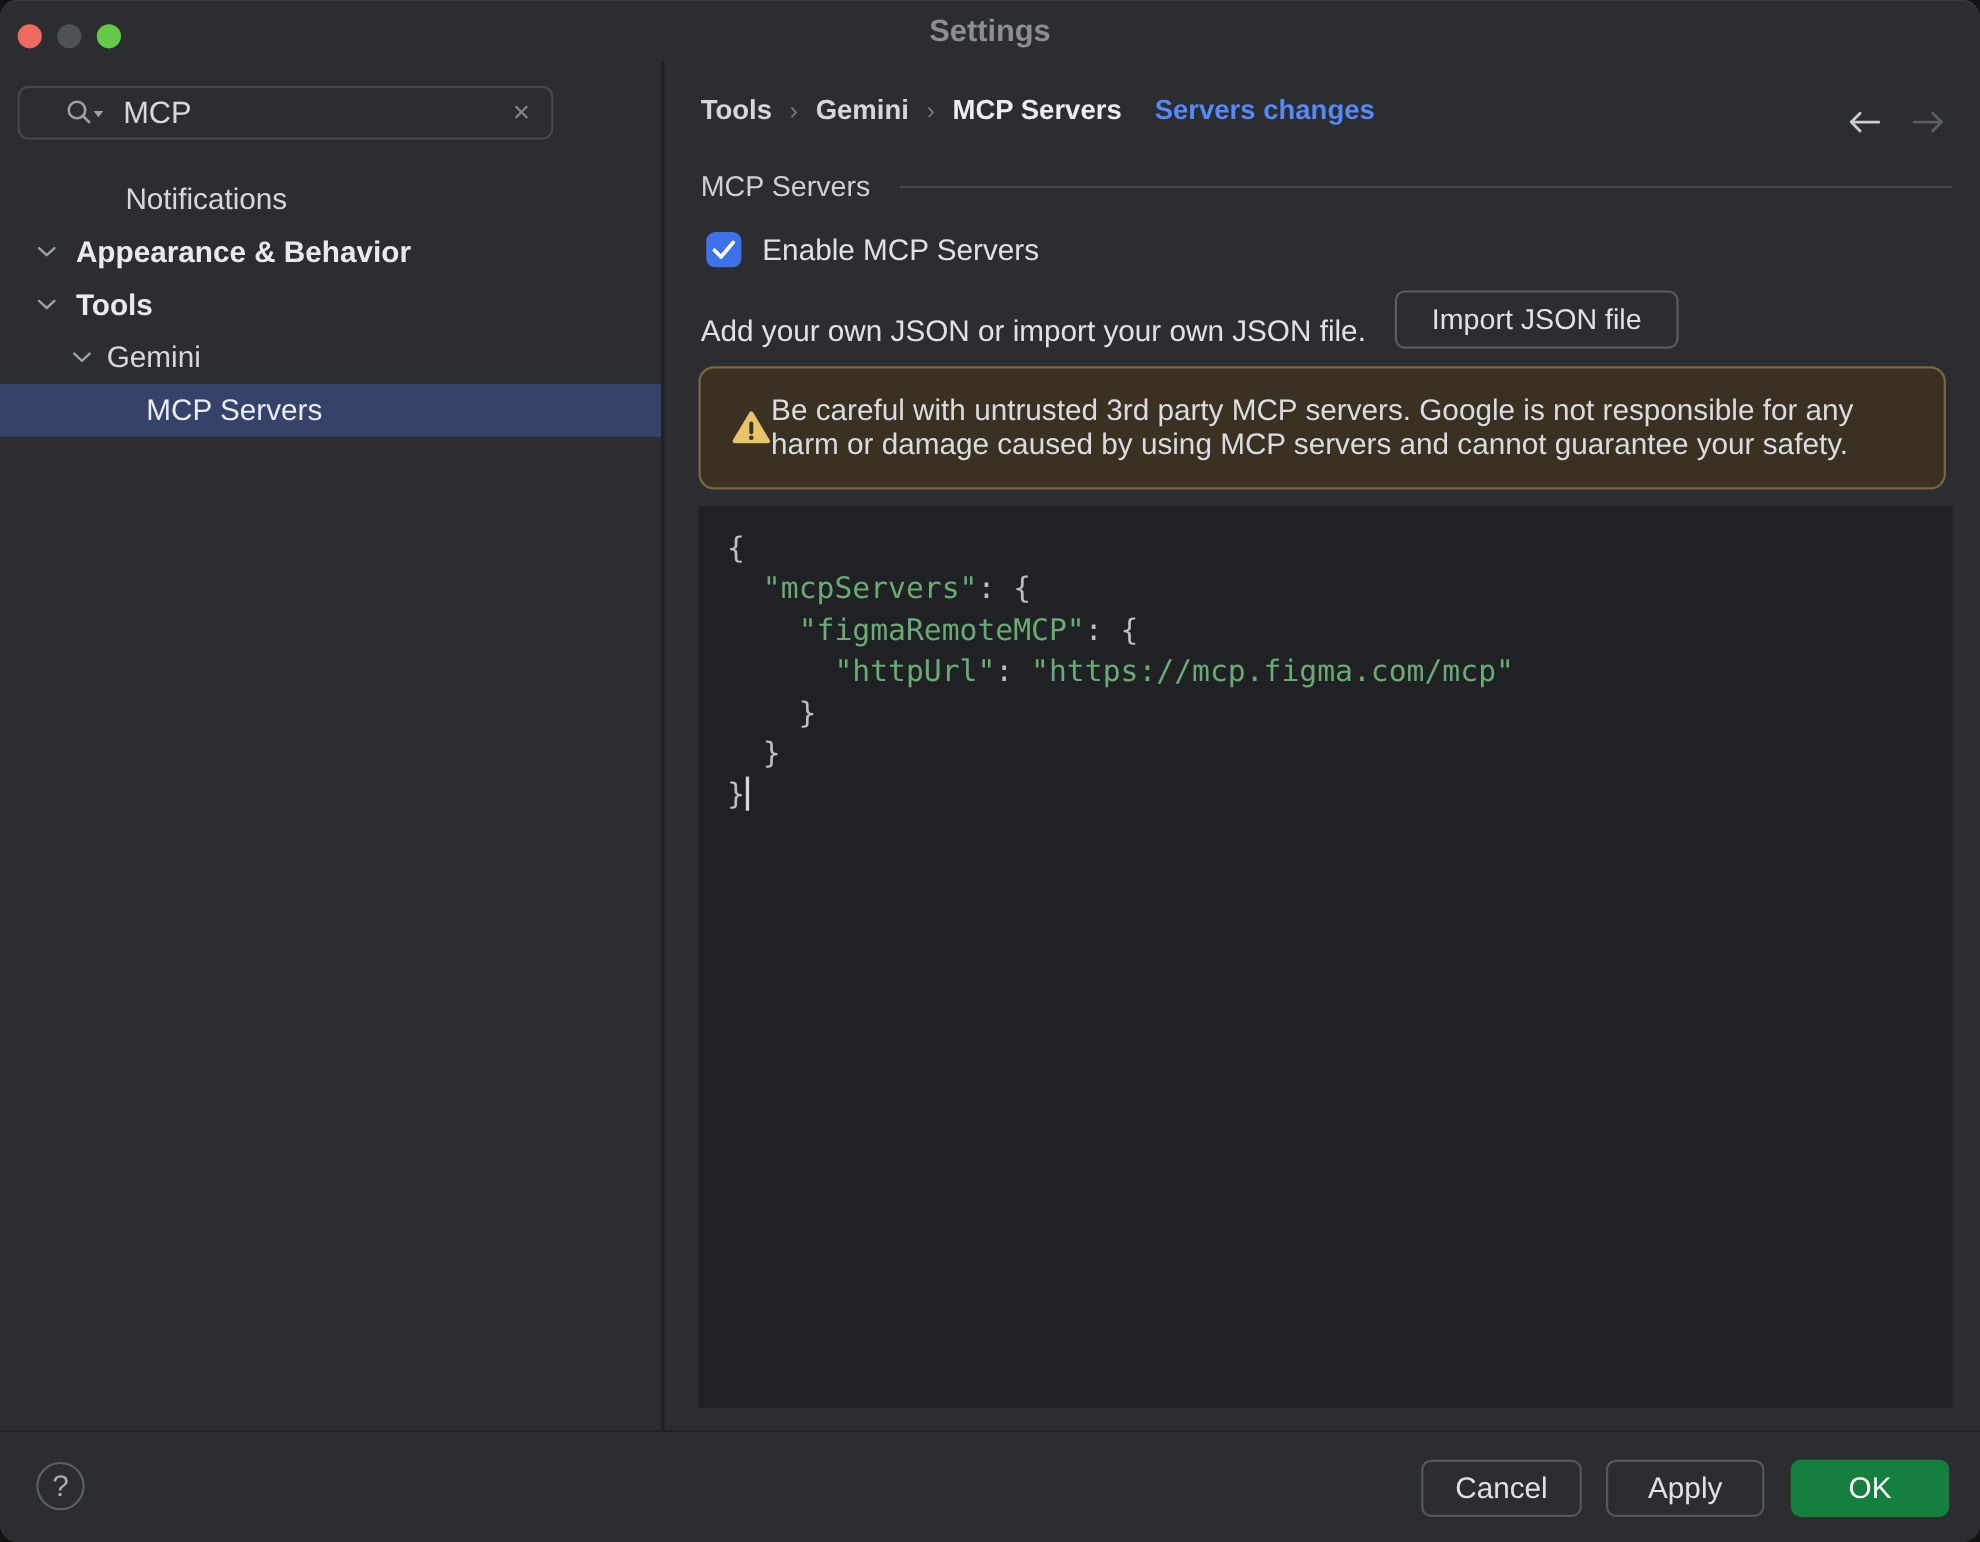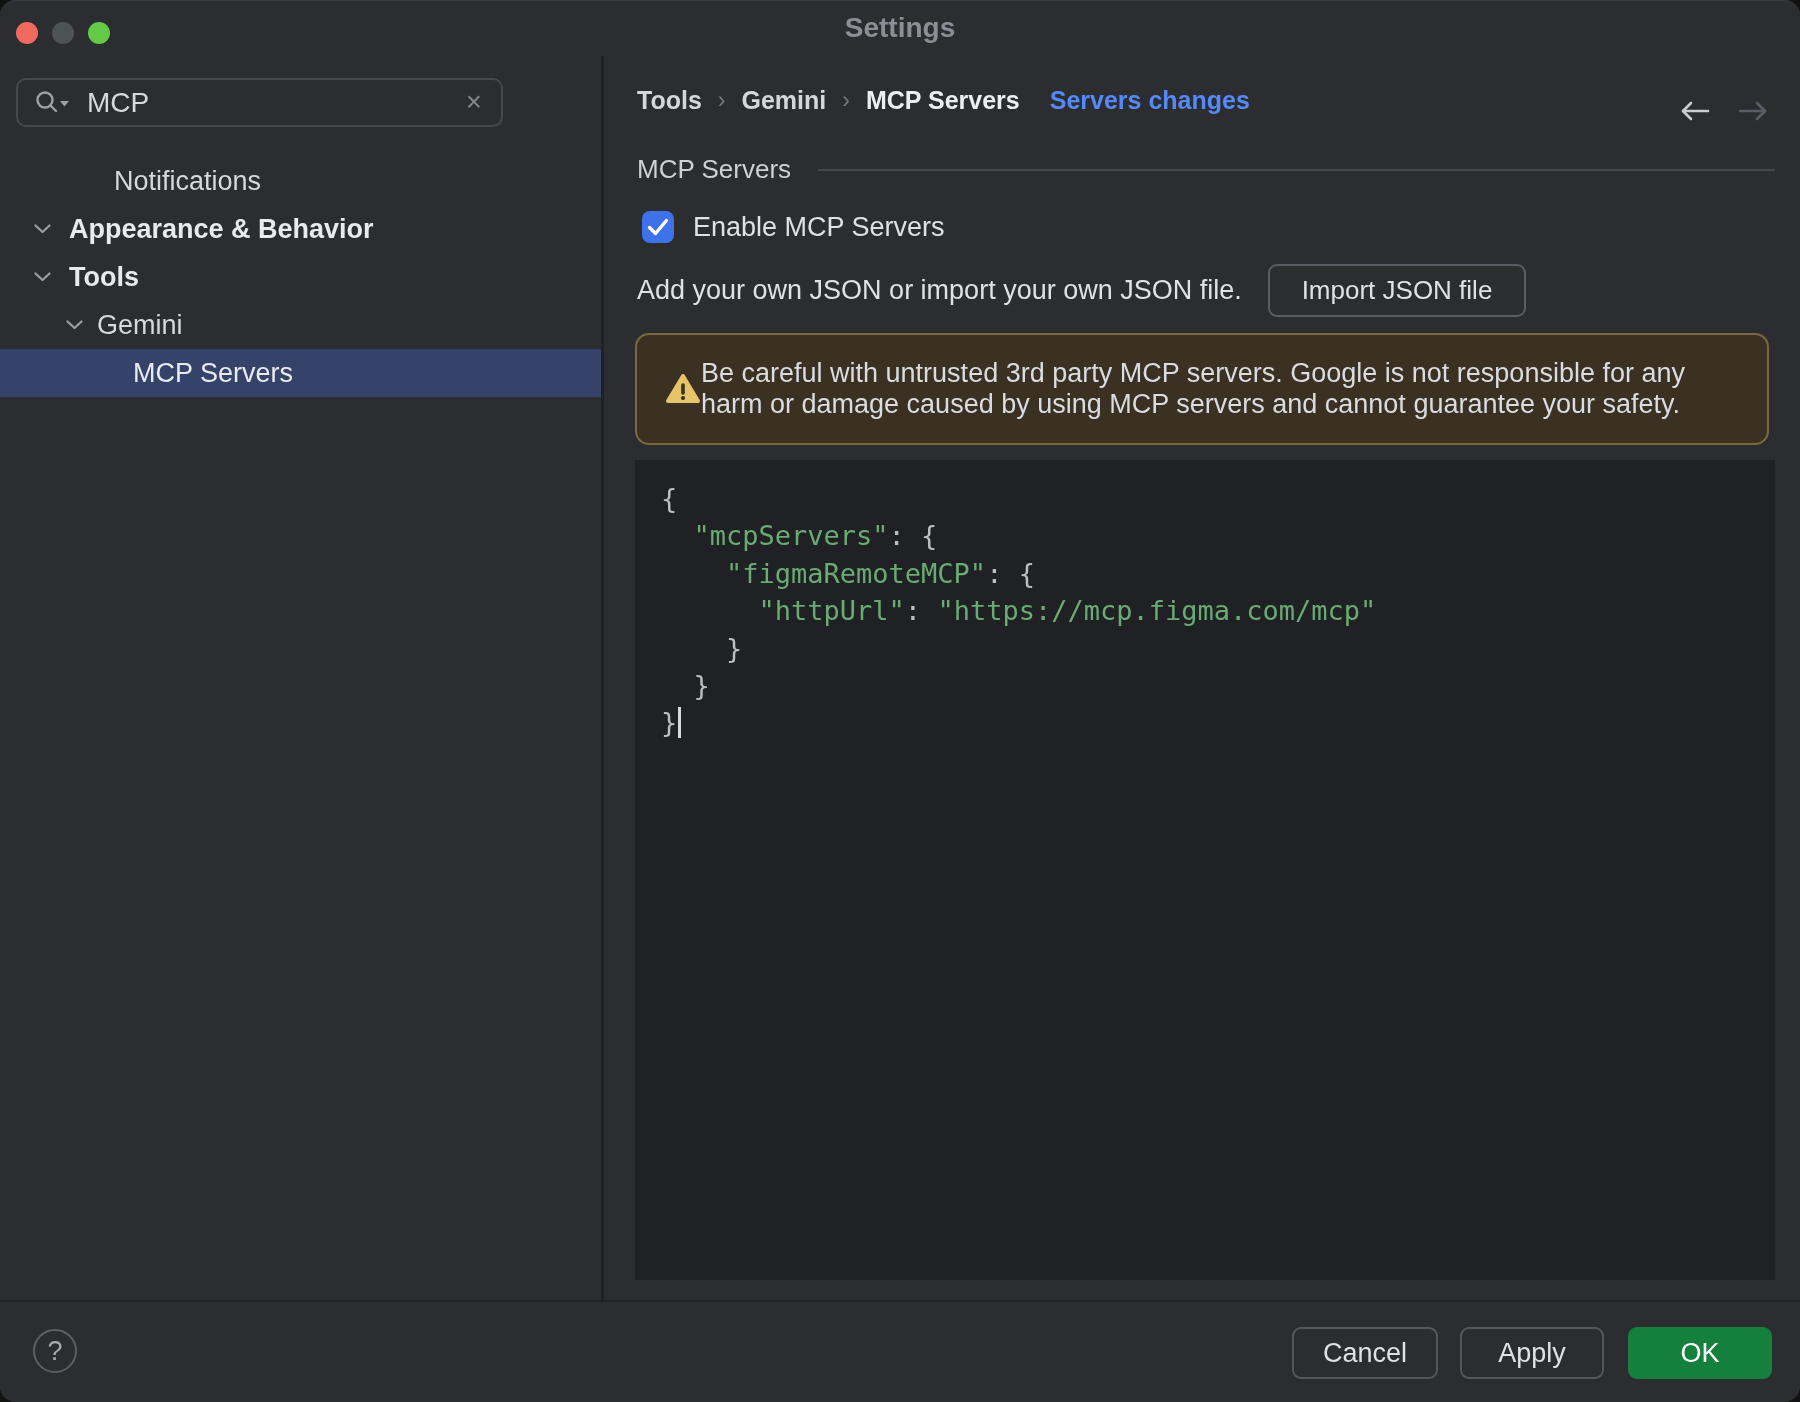--- a/index.html
+++ b/index.html
@@ -16,21 +16,21 @@
   .light.red { background:#ee6a5f; }
   .light.gray { background:#4d5257; }
   .light.green { background:#63c946; }
   .title { position:absolute; inset:0; display:flex; align-items:center; justify-content:center;
            font-weight:bold; font-size:28px; color:#8b8e95; }
   
   .sidebar { position:absolute; left:0; top:56px; width:601px; bottom:102px;
              border-right:3px solid #1f2124; box-sizing:content-box; }
   .search-box { position:absolute; left:16px; top:22px; width:487px; height:49px;
                 border:2px solid #46484e; border-radius:10px; box-sizing:border-box;
-                display:flex; align-items:center; background:#2b2d30; }
+                display:flex; align-items:center; background:#2b2d30;padding-left:25px; }
   .search-box svg.mag { margin-left:15px; flex:none; }
   .search-input { flex:1; margin-left:12px; background:transparent; border:none; outline:none;
                   font-family:"Liberation Sans", sans-serif; font-size:28px; color:#d7d9dd; min-width:0; }
   .search-clear { flex:none; margin-right:14px; width:26px; height:26px; display:flex;
                   align-items:center; justify-content:center; color:#84878d; font-size:27px; cursor:default; }
   .tree { position:absolute; top:101px; left:0; right:0; }
   .tree-row { height:48px; display:flex; align-items:center; font-size:27px; color:#d6d8dc; }
   .tree-row .chev { flex:none; display:flex; }
   .tree-row.lvl0 .chev { margin-left:34px; }
   .tree-row.lvl0 .lbl { margin-left:18px; font-weight:bold; color:#e8eaed; }
@@ -48,21 +48,21 @@
   .revert-link { margin-left:30px; color:#548af7; font-weight:600; cursor:pointer; }
   .nav-arrows { position:absolute; top:44px; right:30px; display:flex; gap:28px; }
   .section-head { position:absolute; left:33px; right:25px; top:98px; display:flex;
                   align-items:center; font-size:26px; color:#ced0d6; }
   .section-line { flex:1; height:2px; background:#45474c; margin-left:27px; }
   .enable-row { position:absolute; left:38px; top:155px; display:flex; align-items:center;
                 gap:19px; font-size:27px; color:#dfe1e5; }
   .checkbox { width:32px; height:32px; border-radius:8px; background:#3d72ea;
               display:flex; align-items:center; justify-content:center; }
   .import-row { position:absolute; left:33px; right:11px; top:207px; height:54px;
-                display:flex; align-items:center; font-size:27px; color:#dfe1e5; }
+                display:flex; align-items:flex-end; font-size:27px; color:#dfe1e5; }
   .import-btn { position:absolute; left:631px; top:1px; width:258px; height:53px;
                 border:2px solid #595c62; border-radius:9px; background:transparent;
                 color:#dfe1e5; font-size:26px; display:flex; align-items:center;
                 justify-content:center; box-sizing:border-box; cursor:pointer; }
   .warning { position:absolute; left:31px; top:277px; width:1134px; height:112px;
              box-sizing:border-box; background:#3a3123; border:2px solid #7a693f;
              border-radius:14px; display:flex; align-items:center; padding:0 30px 0 28px; }
   .warning-text { font-size:27px; line-height:31px; color:#dadce0; }
   .editor { position:absolute; left:31px; top:404px; width:1140px; height:820px;
             background:#1f2124; box-sizing:border-box; padding:20px 20px 0 26px;

